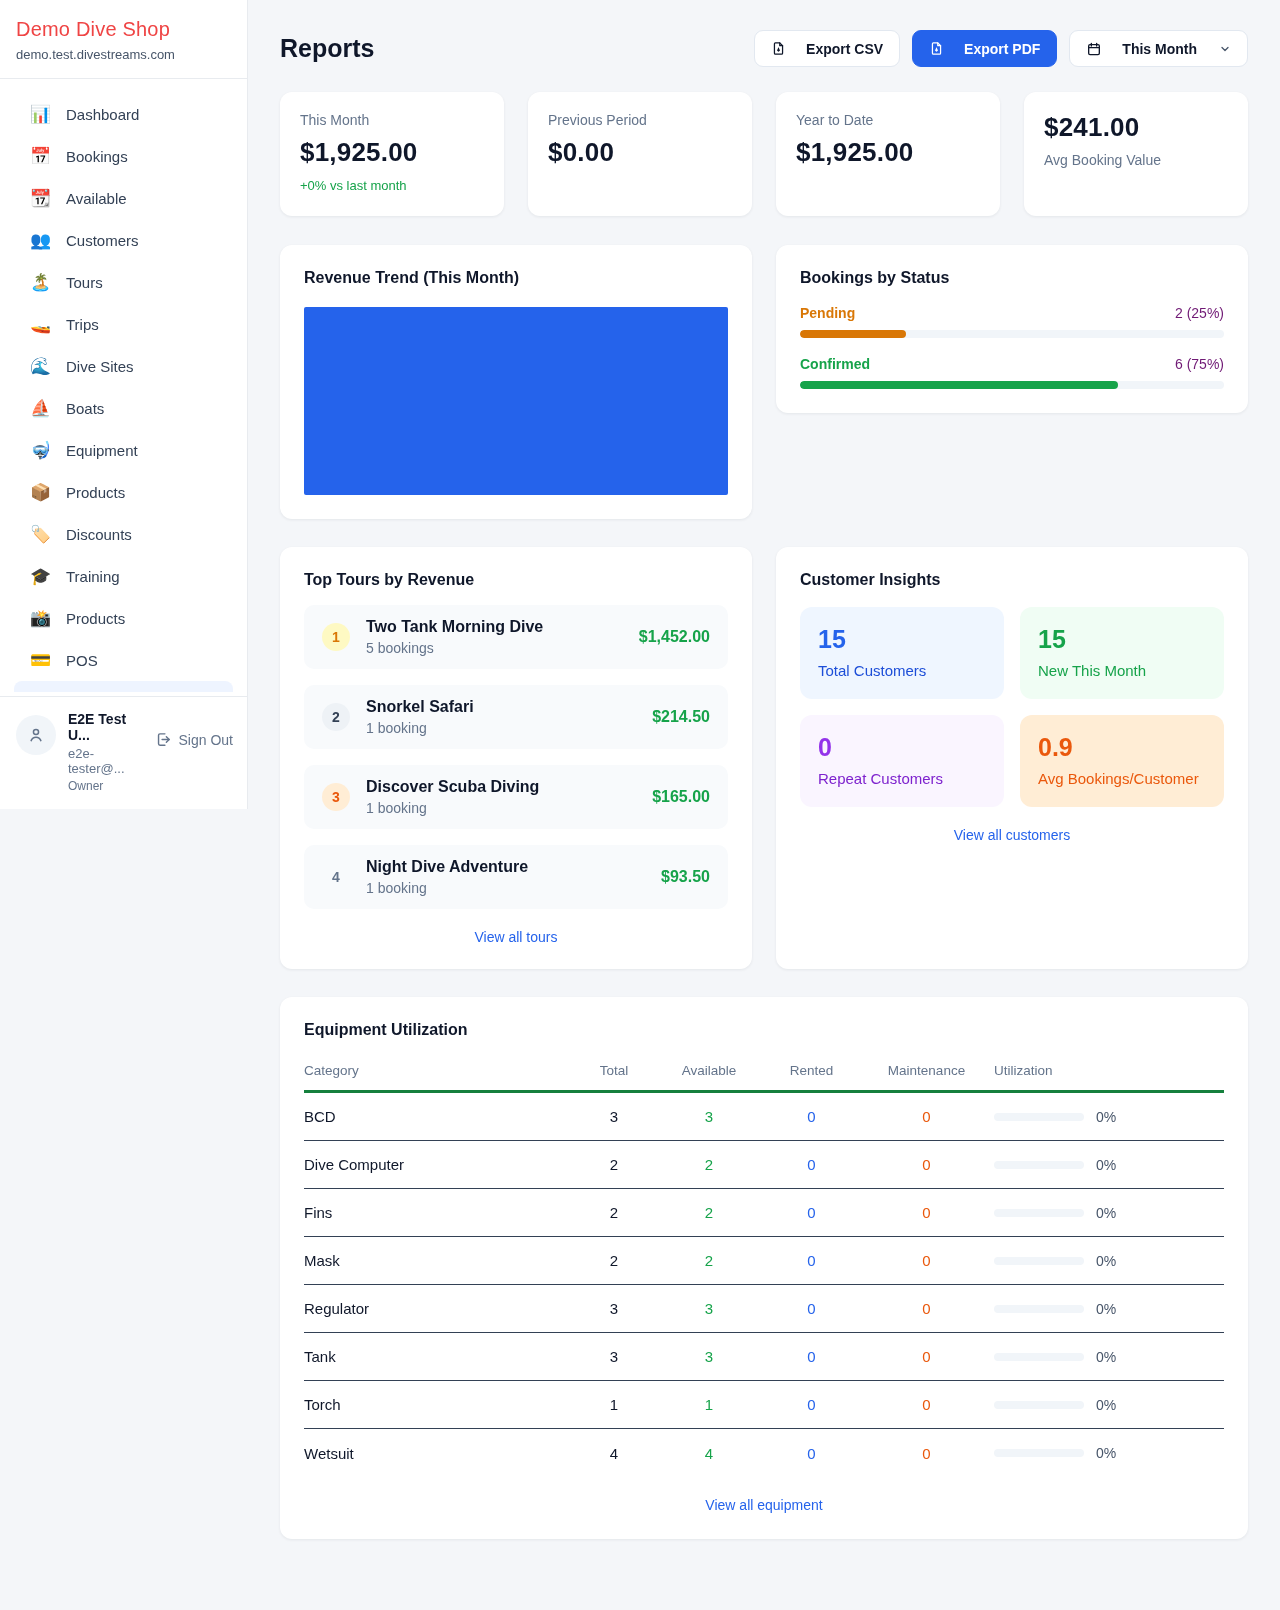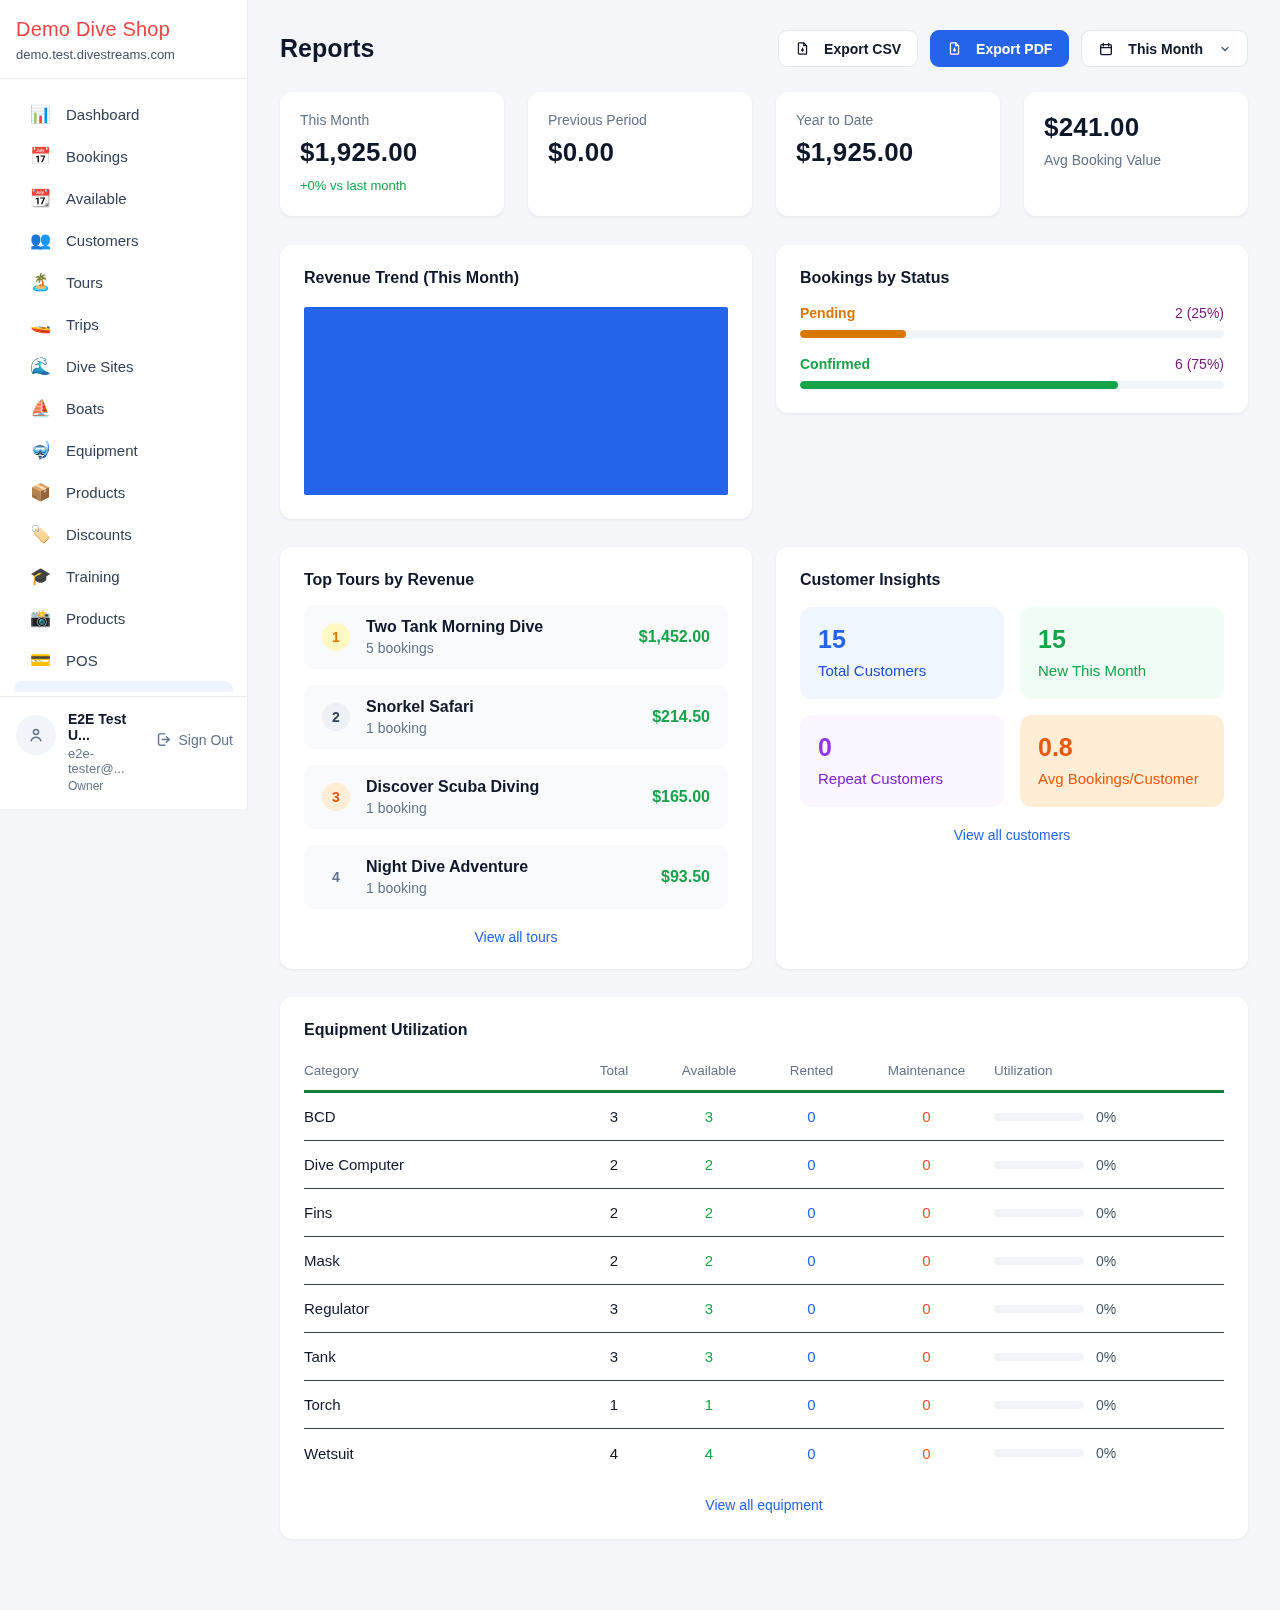--- a/index.html
+++ b/index.html
@@ -21,21 +21,21 @@
   .u-name { font-size:14px; font-weight:700; color:#0f172a; }
   .u-mail, .u-role { font-size:13px; color:#64748b; margin-top:3px; }
   .u-role { font-size:12px; }
   .signout { margin-left:auto; display:flex; align-items:center; gap:7px; color:#64748b; font-size:14px; margin-top:20px; cursor:pointer; white-space:nowrap; }
 
   
   .main { margin-left:249px; padding:30px 32px 40px 31px; }
   .page-head { display:flex; align-items:center; justify-content:space-between; }
   .page-title { font-size:25px; font-weight:800; }
   .head-actions { display:flex; gap:12px; }
-  .btn { display:flex; align-items:center; gap:14px; height:37px; padding:16px 16px; border-radius:9px; background:#fff; border:1px solid #e2e8f0; font-size:14px; font-weight:700; color:#0f172a; cursor:pointer; }
+  .btn { display:flex; align-items:center; gap:20px; height:37px; padding:16px 16px; border-radius:9px; background:#fff; border:1px solid #e2e8f0; font-size:14px; font-weight:700; color:#0f172a; cursor:pointer; }
   .btn.primary { background:#2563eb; border-color:#2563eb; color:#fff; }
   .btn .chev { margin-left:2px; }
 
   .card { background:#fff; border-radius:12px; box-shadow:0 1px 3px rgba(15,23,42,.07); }
 
   
   .stats { display:grid; grid-template-columns:repeat(4,1fr); gap:24px; margin-top:25px; }
   .stat { padding:20px; height:124px; }
   .stat-label { font-size:14px; color:#64748b; }
   .stat-value { font-size:26px; font-weight:800; margin-top:9px; letter-spacing:.2px; }
@@ -323,21 +323,21 @@
         </div>
         <div class="tile green">
           <div class="tile-num">15</div>
           <div class="tile-label">New This Month</div>
         </div>
         <div class="tile purple">
           <div class="tile-num">0</div>
           <div class="tile-label">Repeat Customers</div>
         </div>
         <div class="tile orange">
-          <div class="tile-num">0.8</div>
+          <div class="tile-num">0.9</div>
           <div class="tile-label">Avg Bookings/Customer</div>
         </div>
       </div>
       <a class="view-link">View all customers</a>
     </div>
   </section>
 
   <section class="card equip">
     <div class="panel-title">Equipment Utilization</div>
     <div class="tbl">

